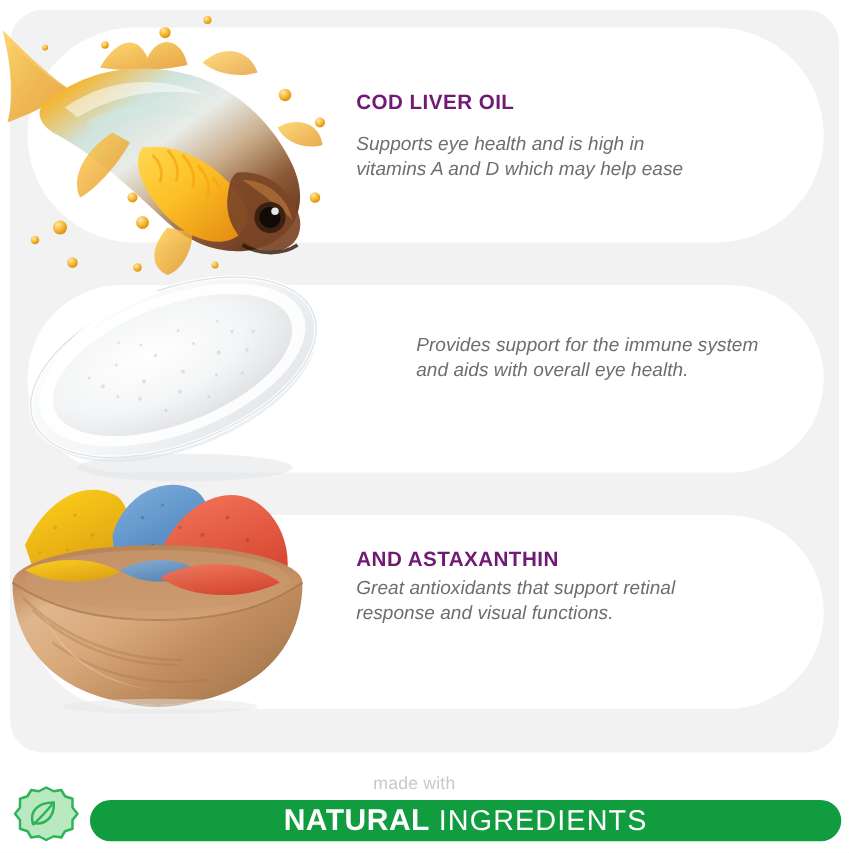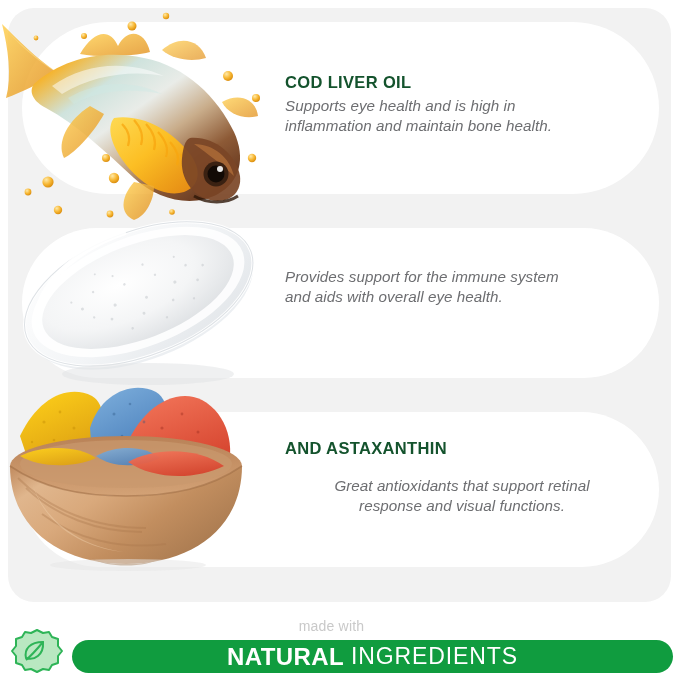--- a/index.html
+++ b/index.html
@@ -35,34 +35,34 @@
     left: 285px;
     right: 40px;
   }
   #text-1 { top: 72px; }
   #text-2 { top: 265px; }
   #text-3 { top: 438px; }
 
   .card-title {
     font-size: 16.5px;
     font-weight: bold;
-    color: #14532d;
+    color: #701a75;
     letter-spacing: 0.35px;
     line-height: 1.32;
   }
   .card-body {
     font-size: 15.2px;
     font-style: italic;
     color: #6d6e71;
     line-height: 1.33;
     letter-spacing: 0.05px;
   }
-  #text-1 .card-body { margin-top: 2px; }
-  #text-2 .card-body { margin-top: 2px; }
-  #text-3 .card-body { margin-top: 16px; text-align: center; }
+  #text-1 .card-body { margin-top: 12px; }
+  #text-2 .card-body { margin-top: 2px; margin-left: 48px; }
+  #text-3 .card-body { margin-top: 1px; }
 
   
   .art { position: absolute; }
 
   #art-fish   { left: -6px; top: 6px;   width: 280px; height: 220px; }
   #art-dish   { left: 8px;  top: 196px; width: 260px; height: 196px; }
   #art-bowl   { left: -4px; top: 382px; width: 272px; height: 190px; }
 
   
   .made-with {
@@ -197,21 +197,21 @@
       <circle cx="64" cy="204" r="4.2" fill="url(#dropGrad)"></circle>
       <circle cx="116" cy="208" r="3.4" fill="url(#dropGrad)"></circle>
       <circle cx="178" cy="206" r="2.8" fill="url(#dropGrad)"></circle>
     </g>
   </svg>
 
   <div class="card-text" id="text-1">
     <div class="card-title">COD LIVER OIL</div>
     <div class="card-body">
       <div>Supports eye health and is high in</div>
-      <div>inflammation and maintain bone health.</div>
+      <div>vitamins A and D which may help ease</div>
     </div>
   </div>
 
   <div class="card" id="card-2"></div>
 
   <svg class="art" id="art-dish" viewBox="0 0 260 196">
     <defs>
       <linearGradient id="glassOuter" x1="0" y1="0" x2="1" y2="1">
         <stop offset="0%" stop-color="#ffffff"></stop>
         <stop offset="50%" stop-color="#f3f5f7"></stop>

